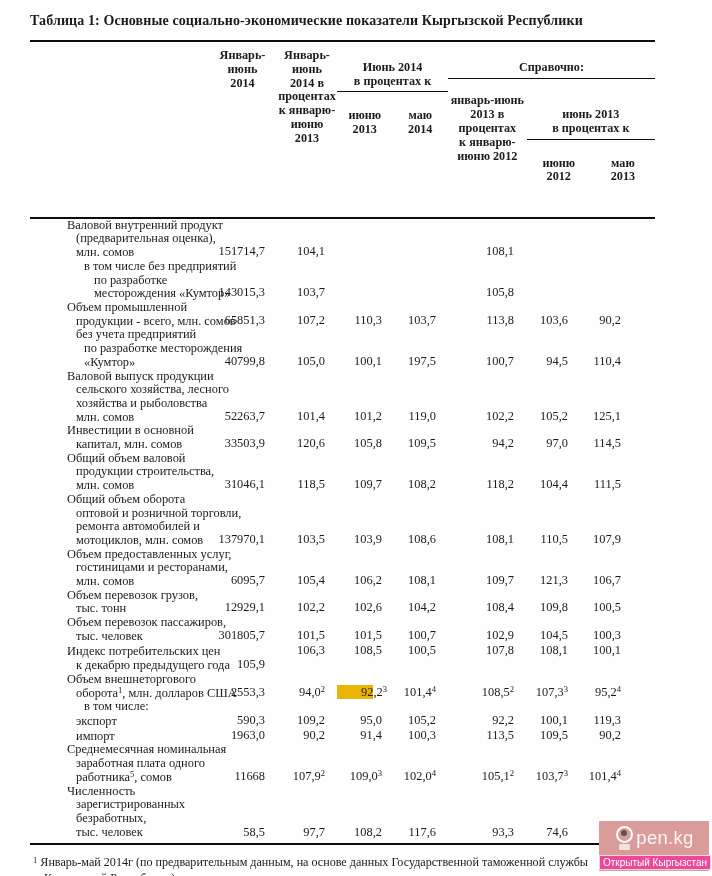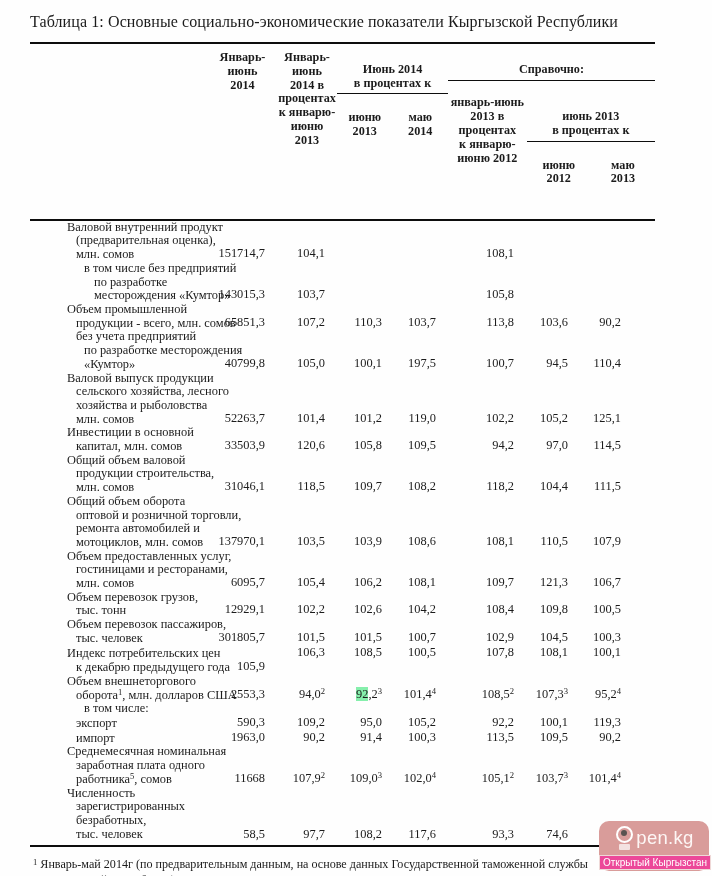--- a/index.html
+++ b/index.html
@@ -3,21 +3,21 @@
 <meta charset="utf-8">
 <style>
   html,body{margin:0;padding:0;}
   body{
     width:712px;height:876px;position:relative;overflow:hidden;
     background:#fefefe;color:#1b1b1b;
     font-family:"Liberation Serif","DejaVu Serif",serif;
   }
   .page{position:absolute;inset:0;padding-top:13px;box-sizing:border-box;}
   .title{
-    margin:0 30px 11px 30px;font-size:16px;font-weight:normal;letter-spacing:.1px;
+    margin:0 30px 11px 30px;font-size:14px;font-weight:bold;letter-spacing:.1px;
   }
   table.stats{
     margin-left:30px;width:625px;table-layout:fixed;border-collapse:collapse;
     border-top:2.6px solid #0d0d0d;
   }
   thead th{
     border-bottom:2.6px solid #0d0d0d;font-weight:bold;font-size:12.2px;line-height:13.8px;
     vertical-align:top;padding:4px 0 5px 0;text-align:center;white-space:pre-line;
   }
   .hc{padding-top:7px;}
@@ -35,28 +35,28 @@
   }
   tbody td.lbl{text-align:left;padding:0;overflow:visible;}
   tbody tr:last-child td{border-bottom:2.6px solid #0d0d0d;padding-bottom:4px;}
   td.c8{padding-right:34px;}
   .ln{white-space:nowrap;margin-left:37px;}
   .i0{padding-left:0;}
   .i1{padding-left:9px;}
   .i2{padding-left:17px;}
   .i3{padding-left:27px;}
   sup{font-size:8.6px;line-height:0;position:relative;top:-3.5px;vertical-align:baseline;}
-  .hl{background:#86efac;}
+  .hl{background:#eab308;padding-left:24px;}
 
   .footnotes{margin:10px 0 0 33px;width:572px;font-size:12.1px;line-height:15.2px;}
   .fn{padding-left:11px;text-indent:-11px;margin-bottom:1px;}
 
   .wm{
     position:absolute;right:3px;bottom:5px;width:110px;height:50px;
-    background:#d99c9a;border-radius:10px;
+    background:#d99c9a;border-radius:1px;
     font-family:"Liberation Sans","DejaVu Sans",sans-serif;
   }
   .wm-row{display:flex;align-items:center;justify-content:center;margin-top:5px;}
   .wm-icons{width:20px;display:flex;flex-direction:column;align-items:center;margin-right:2px;}
   .wm-circle{
     width:13px;height:13px;border:2.2px solid #fff;border-radius:50%;
     position:relative;background:transparent;
   }
   .wm-dot{position:absolute;left:3.4px;top:1.6px;width:6px;height:6px;border-radius:50%;background:#5a5250;}
   .wm-grid{width:11px;height:6px;background:#f3e2e1;border-radius:1px;margin-top:1px;}

